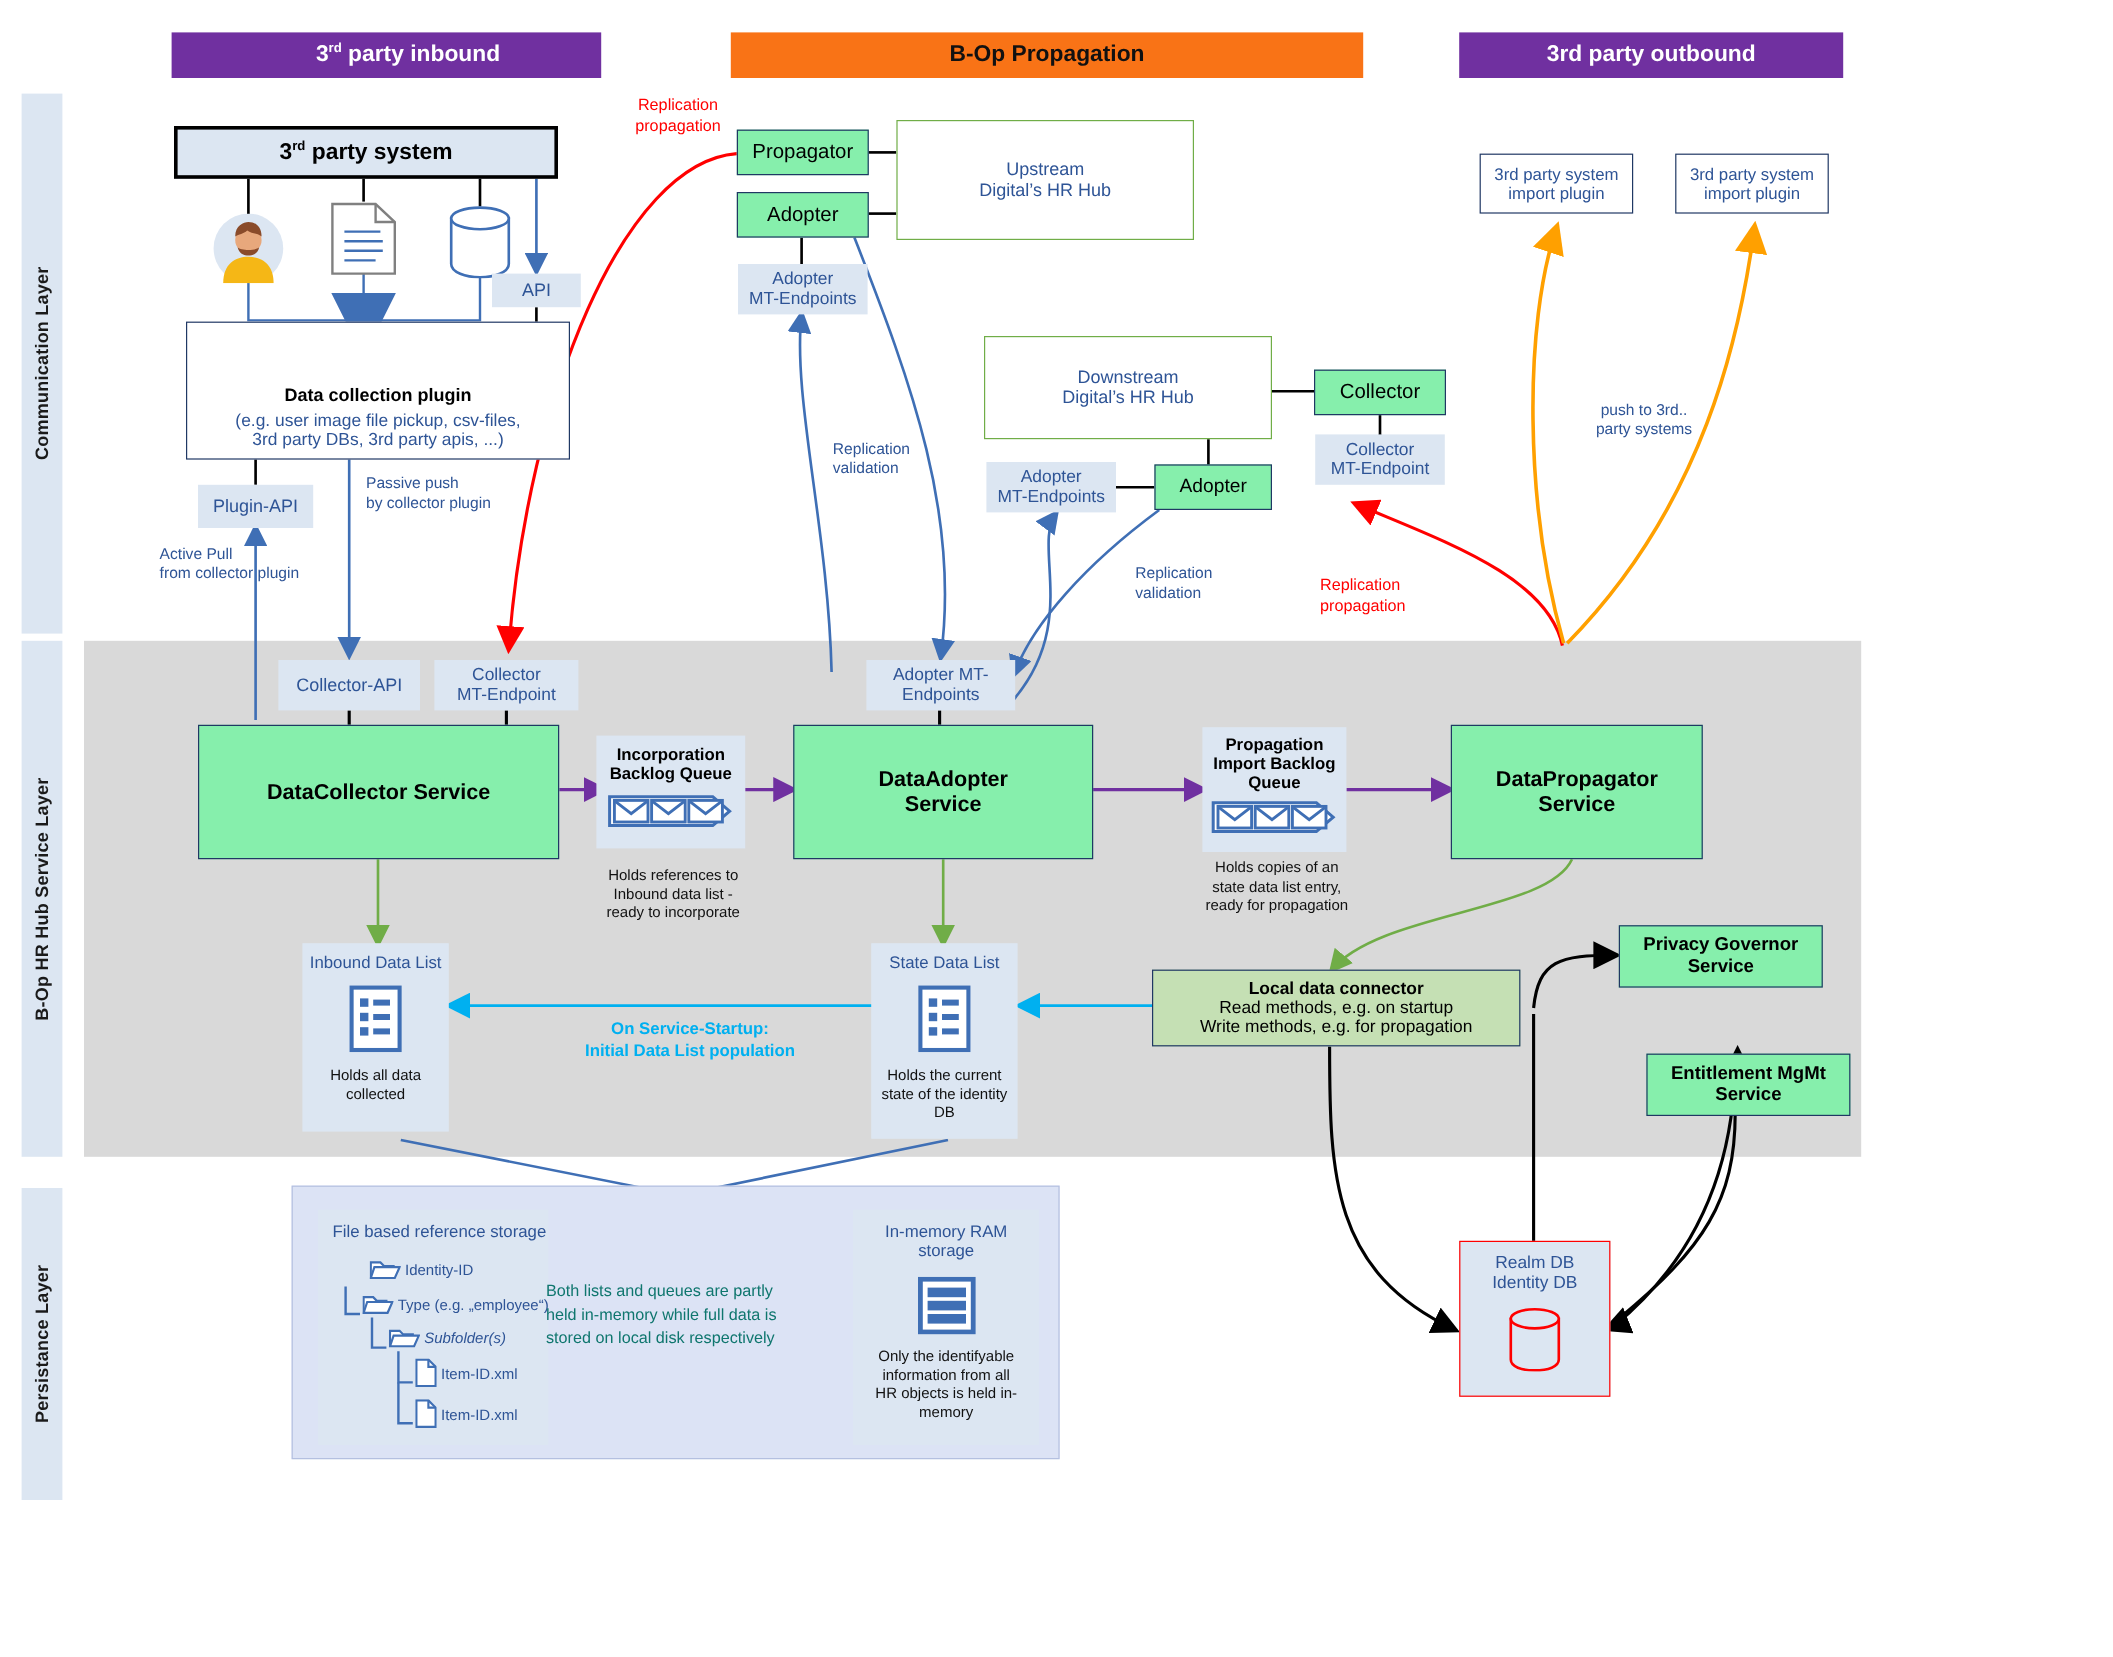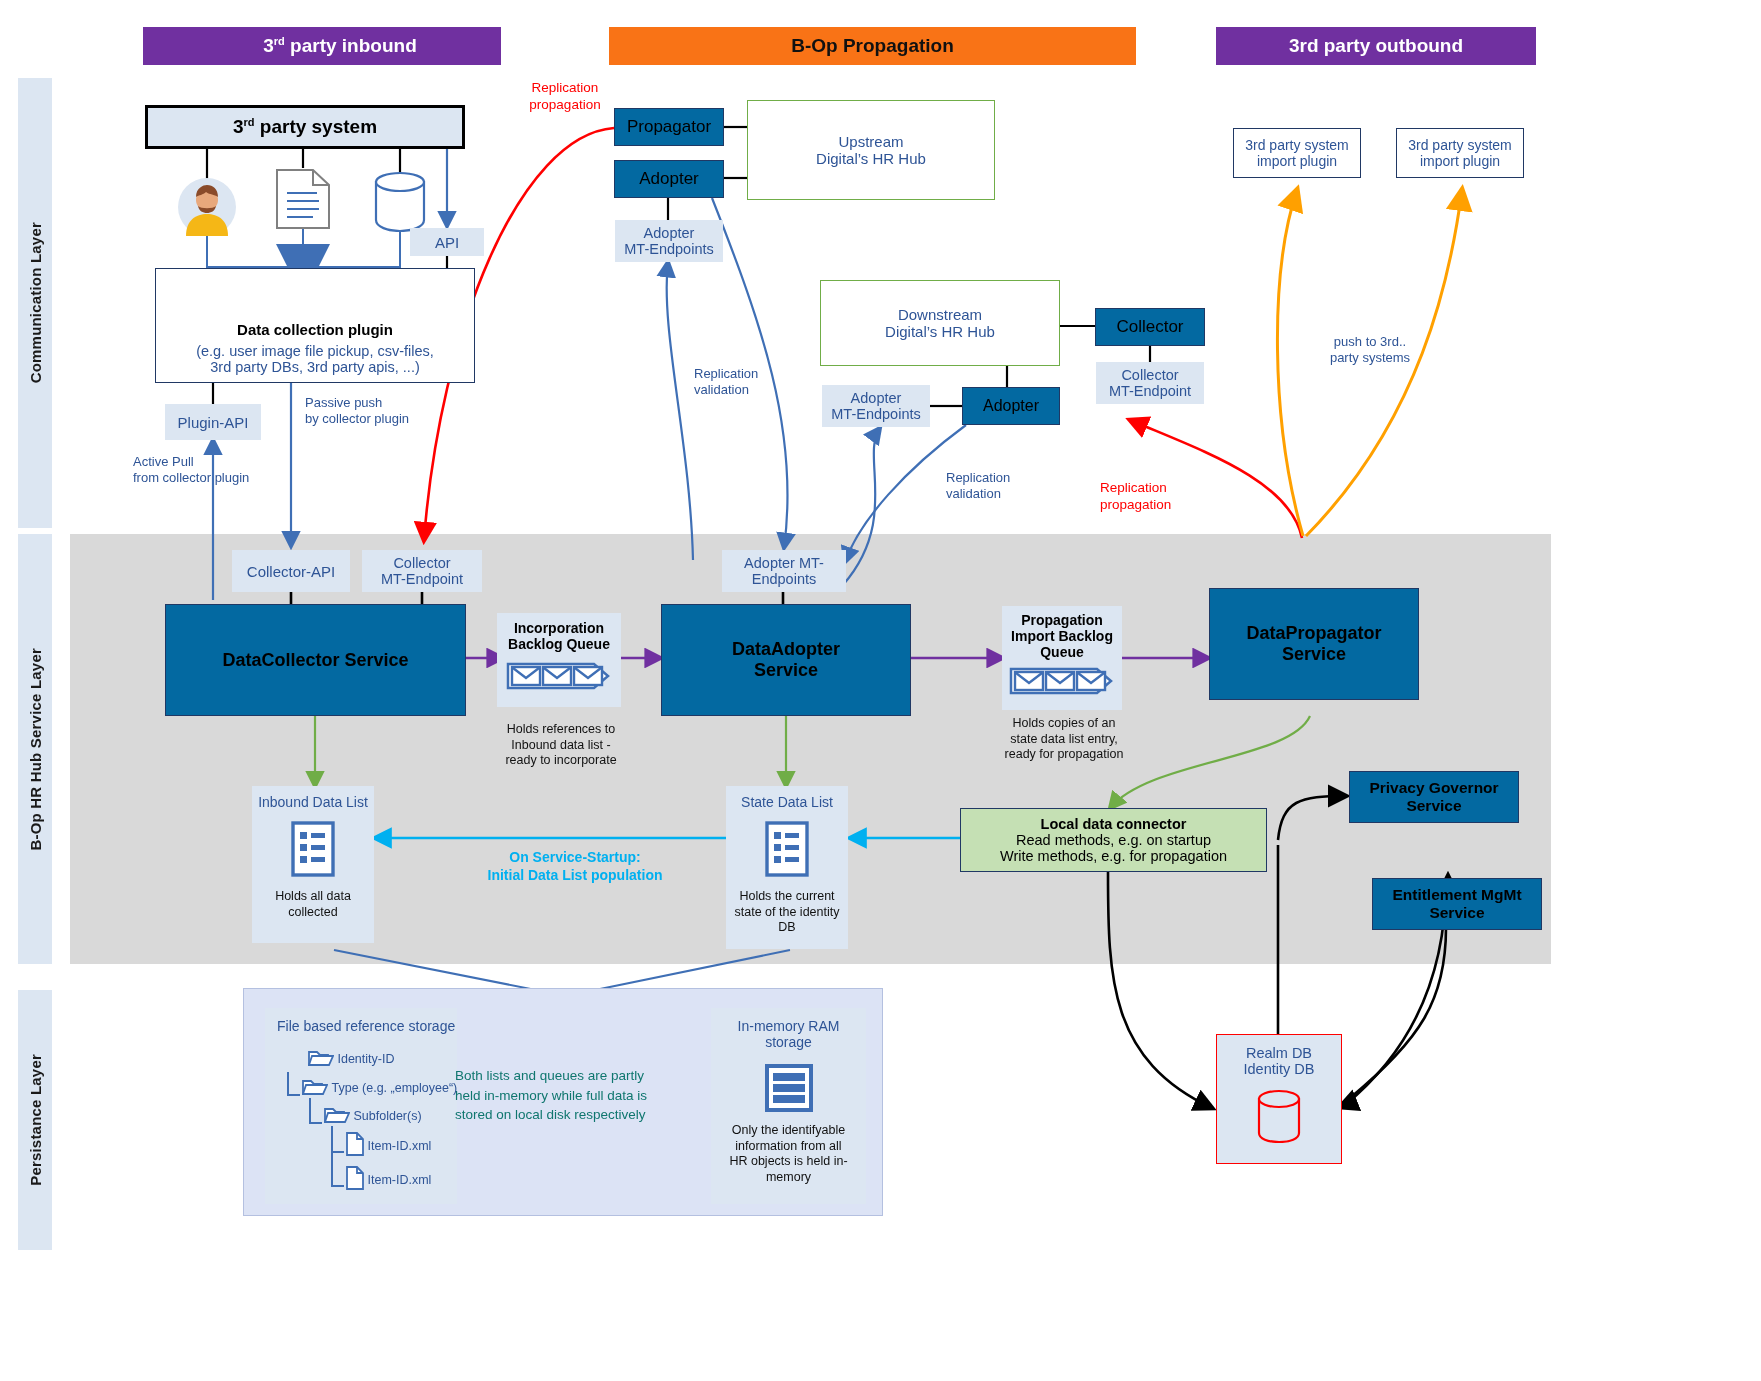--- a/index.html
+++ b/index.html
@@ -17,21 +17,21 @@
   
   .colhead{position:absolute;display:flex;align-items:center;justify-content:center;
            font-weight:bold;font-size:19px;}
   .colhead.purple{background:#7030a0;color:#fff;}
   .colhead.lightblue{background:#f97316;color:#111;}
   .colhead sup{font-size:11px;vertical-align:super;line-height:0;}
 
   
   .box{position:absolute;box-sizing:border-box;display:flex;flex-direction:column;
        align-items:center;justify-content:center;text-align:center;}
-  .b-orange{background:#0369a1;border:1.6px solid #203864;color:#000;font-weight:bold;}
+  .b-orange{background:#86efac;border:1.6px solid #203864;color:#000;font-weight:bold;}
   .b-green{background:#c5e0b4;border:1.6px solid #203864;color:#000;}
   .b-greenout{background:#ffffff;border:1.3px solid #70ad47;color:#2e5496;}
   .b-lblue{background:#dce6f2;border:none;color:#2e5496;}
   .b-white-brd{background:#ffffff;border:1.6px solid #203864;color:#2e5496;}
   .b-red-brd{background:#dce6f2;border:1.8px solid #ff0000;color:#2e5496;}
   .b-thickblack{background:#dce6f2;border:3px solid #000;color:#000;font-weight:bold;}
   .b-lavender{background:#dce3f5;border:1px solid #b4c0e0;}
   .b-lavender2{background:#dce6f2;border:none;}
 
   .ttl{font-weight:bold;margin-top:44px;}
@@ -349,21 +349,21 @@
         <path d="M69,8 L82,18 L95,8" fill="none" stroke="#3f6fb5" stroke-width="2.4"></path>
       </svg>
     </div>
   </div>
   <div class="cap" style="left:984px;top:716px;width:160px;">
     <div>Holds copies of an</div>
     <div>state data list entry,</div>
     <div>ready for propagation</div>
   </div>
 
-  <div class="box b-orange" style="left:1209px;top:588px;width:210px;height:112px;font-size:18px;">
+  <div class="box b-orange" style="left:1209px;top:604px;width:210px;height:112px;font-size:18px;">
     <div>DataPropagator</div>
     <div>Service</div>
   </div>
 
   <div class="box b-lblue" style="left:252px;top:786px;width:122px;height:157px;font-size:14px;justify-content:flex-start;padding-top:8px;">
     <div>Inbound Data List</div>
     <div style="margin-top:10px;">
       <svg width="46" height="58" viewBox="0 0 46 58">
         <rect x="3" y="3" width="40" height="52" fill="#fff" stroke="#3f6fb5" stroke-width="3.4"></rect>
         <rect x="10" y="12" width="7" height="7" fill="#3f6fb5"></rect>
@@ -451,21 +451,21 @@
     </span>
     <span style="vertical-align:middle;">Type (e.g. „employee“)</span>
   </div>
   <div class="tree" style="left:324px;top:1105px;">
     <span style="display:inline-block;vertical-align:middle;">
       <svg width="26" height="18" viewBox="0 0 26 18">
           <path d="M1,4 H9 L12,7 H20 V16 H1 Z" fill="#fff" stroke="#3f6fb5" stroke-width="1.8"></path>
           <path d="M4,8 H25 L21,17 H1 Z" fill="#fff" stroke="#3f6fb5" stroke-width="1.8"></path>
         </svg>
     </span>
-    <span style="vertical-align:middle;">Subfolder(s)</span>
+    <span style="vertical-align:middle;font-style:italic;">Subfolder(s)</span>
   </div>
   <div class="tree" style="left:346px;top:1132px;">
     <span style="display:inline-block;vertical-align:middle;">
       <svg width="18" height="24" viewBox="0 0 18 24">
           <path d="M1,1 H11 L17,7 V23 H1 Z" fill="#fff" stroke="#3f6fb5" stroke-width="1.8"></path>
           <path d="M11,1 V7 H17" fill="none" stroke="#3f6fb5" stroke-width="1.8"></path>
         </svg>
     </span>
     <span style="vertical-align:middle;">Item-ID.xml</span>
   </div>

